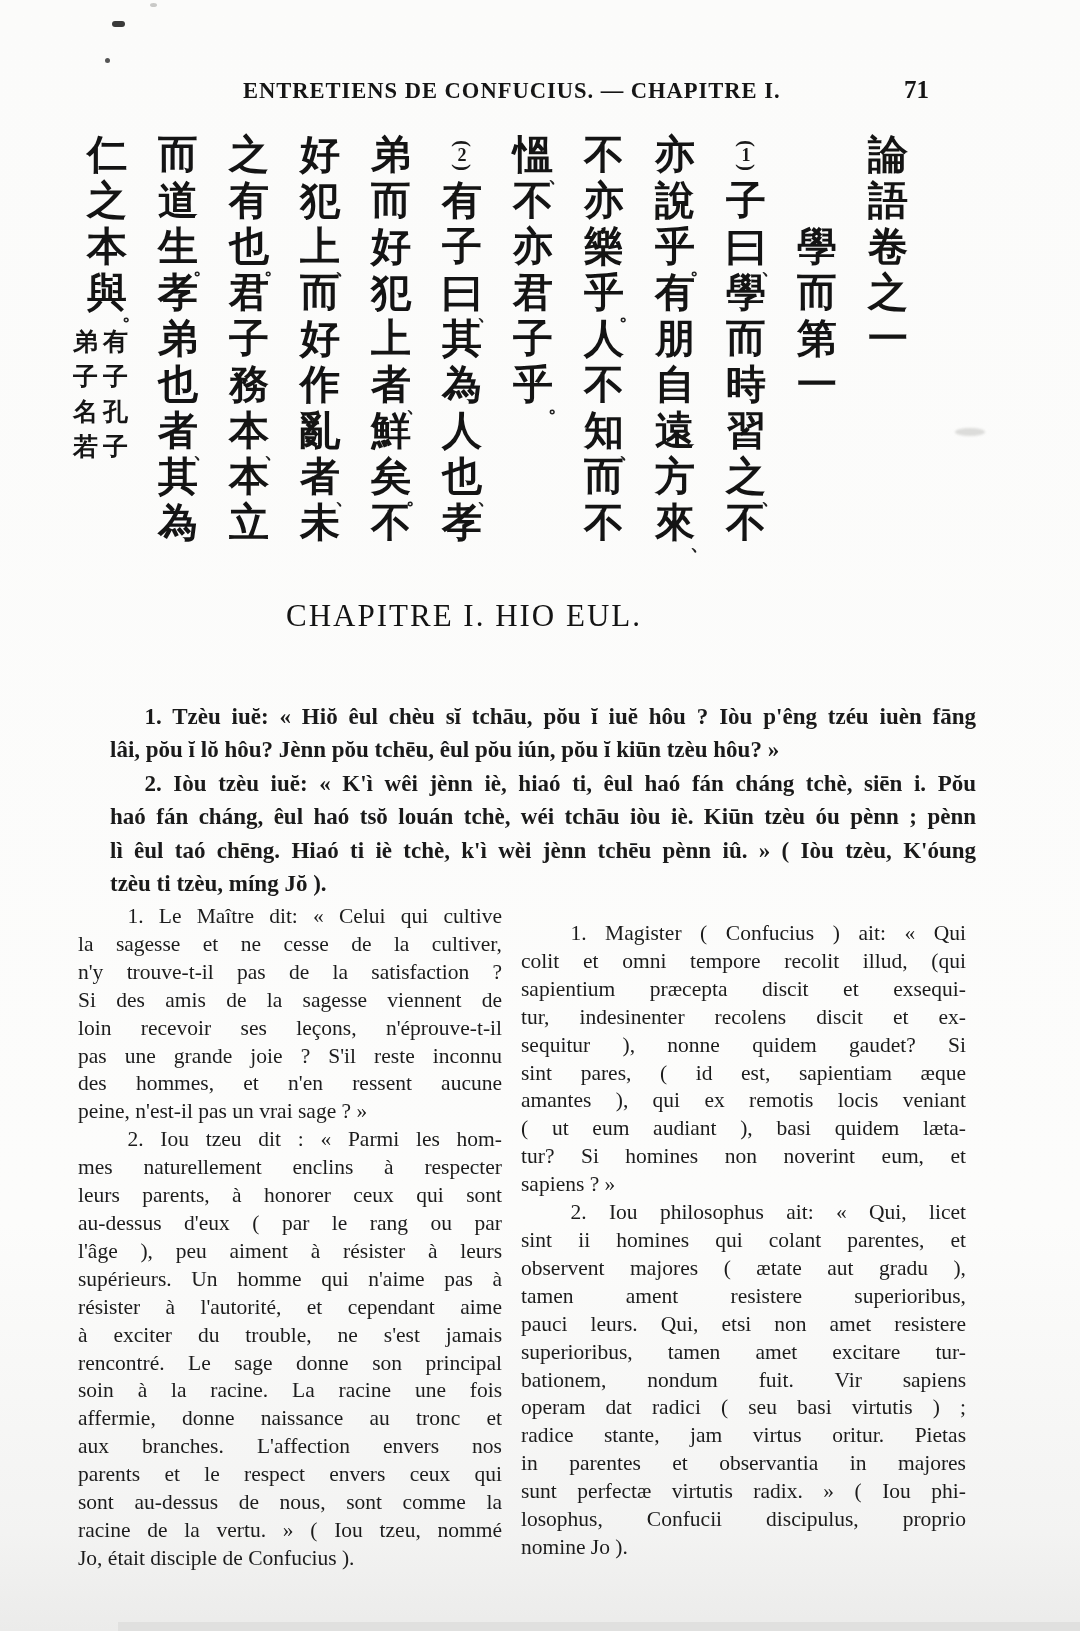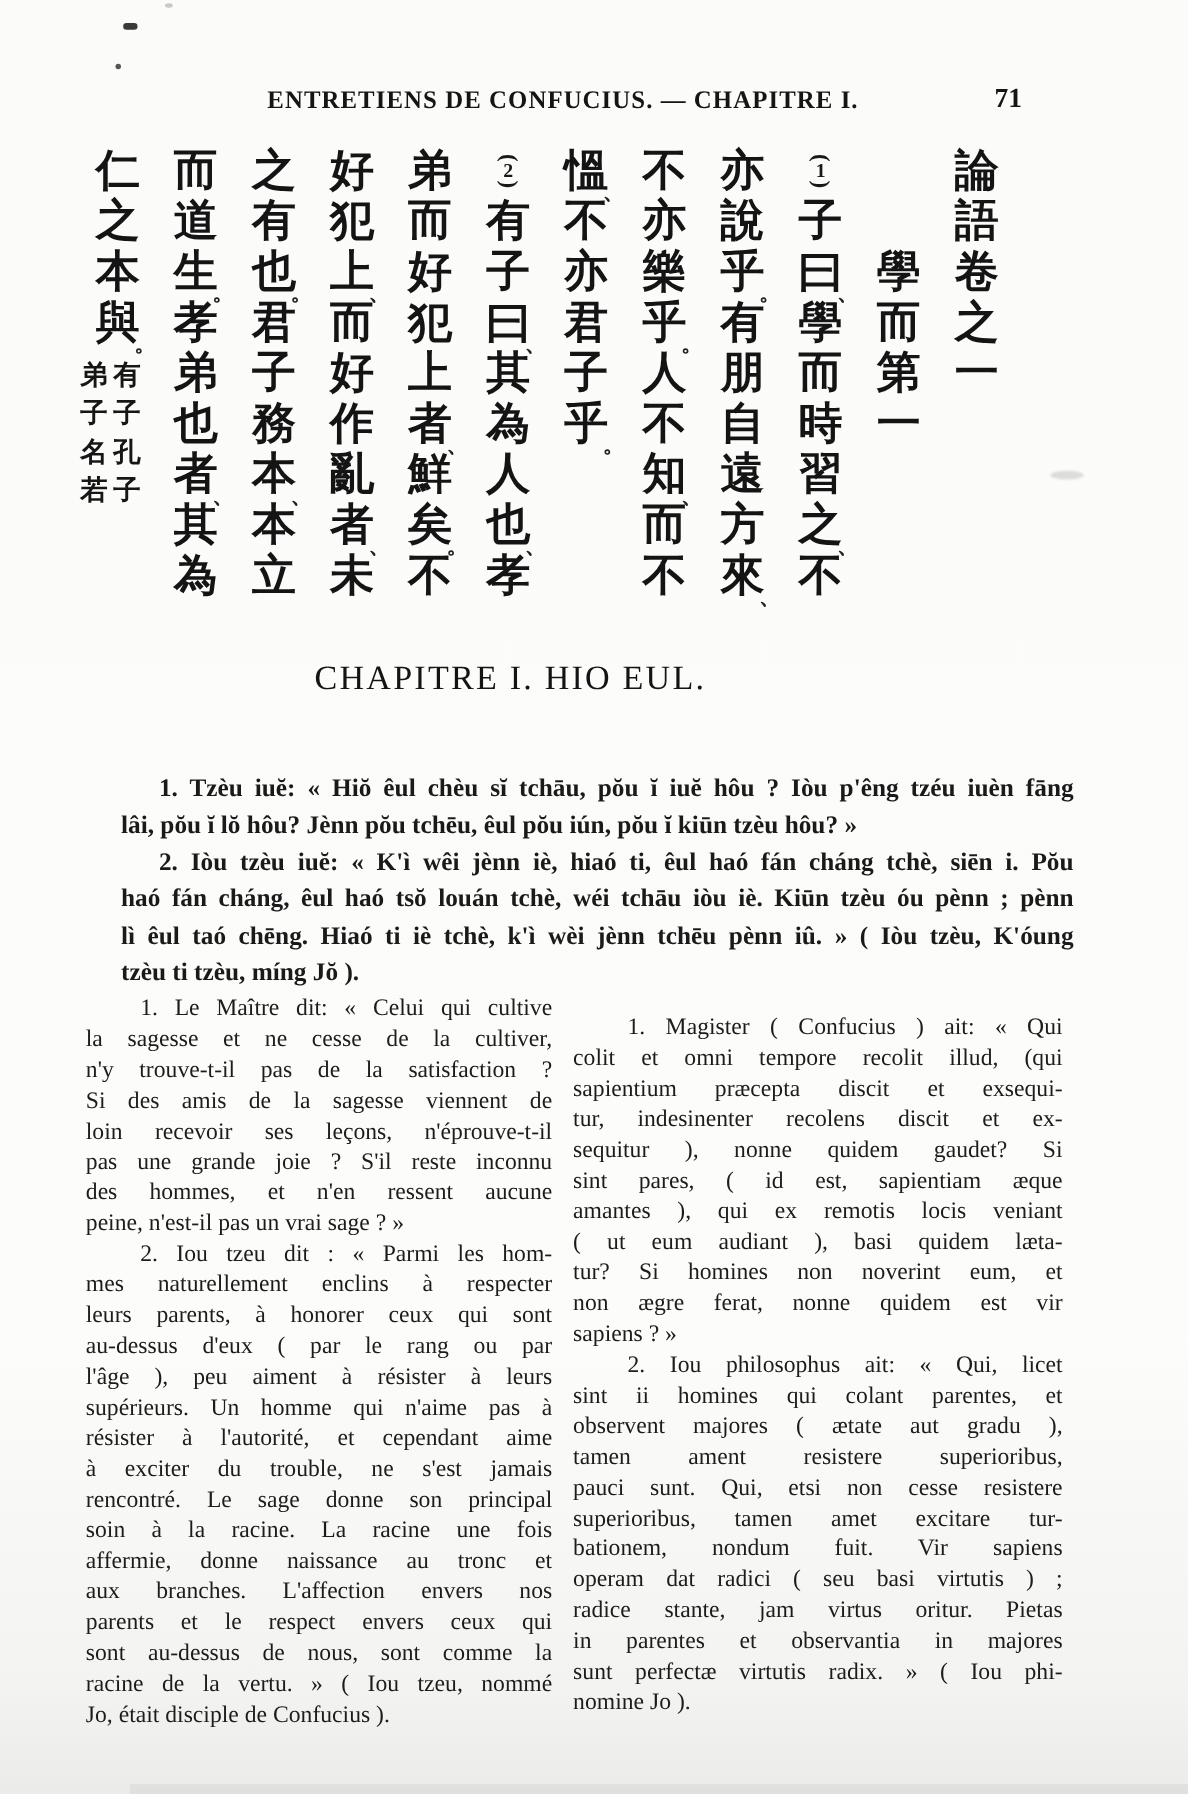--- a/index.html
+++ b/index.html
@@ -284,33 +284,33 @@
       <div>
         <div class="line first">1. Magister ( Confucius ) ait: « Qui</div>
         <div class="line">colit et omni tempore recolit illud, (qui</div>
         <div class="line">sapientium præcepta discit et exsequi-</div>
         <div class="line">tur, indesinenter recolens discit et ex-</div>
         <div class="line">sequitur ), nonne quidem gaudet? Si</div>
         <div class="line">sint pares, ( id est, sapientiam æque</div>
         <div class="line">amantes ), qui ex remotis locis veniant</div>
         <div class="line">( ut eum audiant ), basi quidem læta-</div>
         <div class="line">tur? Si homines non noverint eum, et</div>
-        <div class="line">non ægre ferat, nonne quidem est vir</div>
         <div class="line last">sapiens ? »</div>
       </div>
       <div>
         <div class="line first">2. Iou philosophus ait: « Qui, licet</div>
         <div class="line">sint ii homines qui colant parentes, et</div>
         <div class="line">observent majores ( ætate aut gradu ),</div>
         <div class="line">tamen ament resistere superioribus,</div>
-        <div class="line">pauci sunt. Qui, etsi non cesse resistere</div>
+        <div class="line">pauci leurs. Qui, etsi non amet resistere</div>
         <div class="line">superioribus, tamen amet excitare tur-</div>
         <div class="line">bationem, nondum fuit. Vir sapiens</div>
         <div class="line">operam dat radici ( seu basi virtutis ) ;</div>
         <div class="line">radice stante, jam virtus oritur. Pietas</div>
         <div class="line">in parentes et observantia in majores</div>
         <div class="line">sunt perfectæ virtutis radix. » ( Iou phi-</div>
+        <div class="line">losophus, Confucii discipulus, proprio</div>
         <div class="line last">nomine Jo ).</div>
       </div>
     </div>
 
   <div class="bottom-strip"></div>
 </div>
 
 </body></html>

